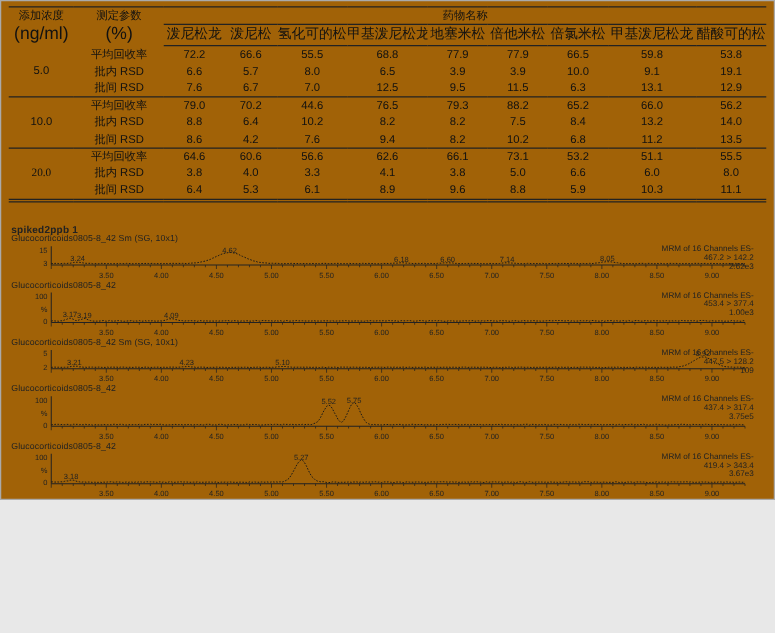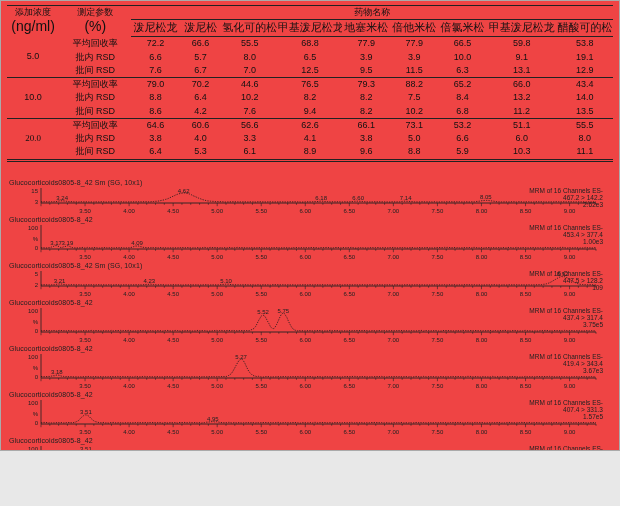--- a/index.html
+++ b/index.html
@@ -1,16 +1,16 @@
 <!DOCTYPE html>
 <html><head>
 <meta charset="utf-8">
 <style>
   html,body{margin:0;padding:0;background:#e8e8e8;}
-  #page{width:620px;height:451px;background:#ef4444;position:relative;overflow:hidden;
+  #page{width:620px;height:400px;background:#a16207;position:relative;overflow:hidden;
         border:1px solid #aaa;box-sizing:border-box;
         font-family:"Liberation Sans","DejaVu Sans",sans-serif;color:#111;}
   
   #recovery-table-wrap{position:absolute;left:6px;top:4px;width:606px;}
   table{border-collapse:collapse;width:100%;table-layout:fixed;}
   th,td{font-size:9px;font-weight:normal;text-align:center;padding:1px 0;line-height:1.25;
         white-space:nowrap;overflow:hidden;}
   th.drug{font-size:11px;}
   .hdr2{font-size:14px;}
   tr.top-border th{border-top:1.5px solid #222;}
@@ -119,21 +119,21 @@
             <td rowspan="3" style="border-top: 1.5px solid rgb(34, 34, 34);">10.0</td>
             <td>平均回收率</td>
             <td>79.0</td>
             <td>70.2</td>
             <td>44.6</td>
             <td>76.5</td>
             <td>79.3</td>
             <td>88.2</td>
             <td>65.2</td>
             <td>66.0</td>
-            <td>43.4</td>
+            <td>56.2</td>
           </tr>
           <tr>
             <td>批内 RSD</td>
             <td>8.8</td>
             <td>6.4</td>
             <td>10.2</td>
             <td>8.2</td>
             <td>8.2</td>
             <td>7.5</td>
             <td>8.4</td>
@@ -187,20 +187,21 @@
             <td>8.8</td>
             <td>5.9</td>
             <td>10.3</td>
             <td>11.1</td>
           </tr>
         </tbody>
     </table>
   </div>
 
   <div id="chrom">
+    <div id="sample-title">spiked2ppb 1</div>
     <div id="panels">
         <div class="panel">
           <div class="pleft">Glucocorticoids0805-8_42 Sm (SG, 10x1)</div>
           <div class="pright">
             <div>MRM of 16 Channels ES-</div>
             <div>467.2 &gt; 142.2</div>
             <div>2.62e3</div>
           </div>
           <svg class="trace" width="612" height="29" viewBox="0 0 612 29">
             <line x1="36" x2="36" y1="1" y2="16" stroke="#222" stroke-width="0.8"></line>

